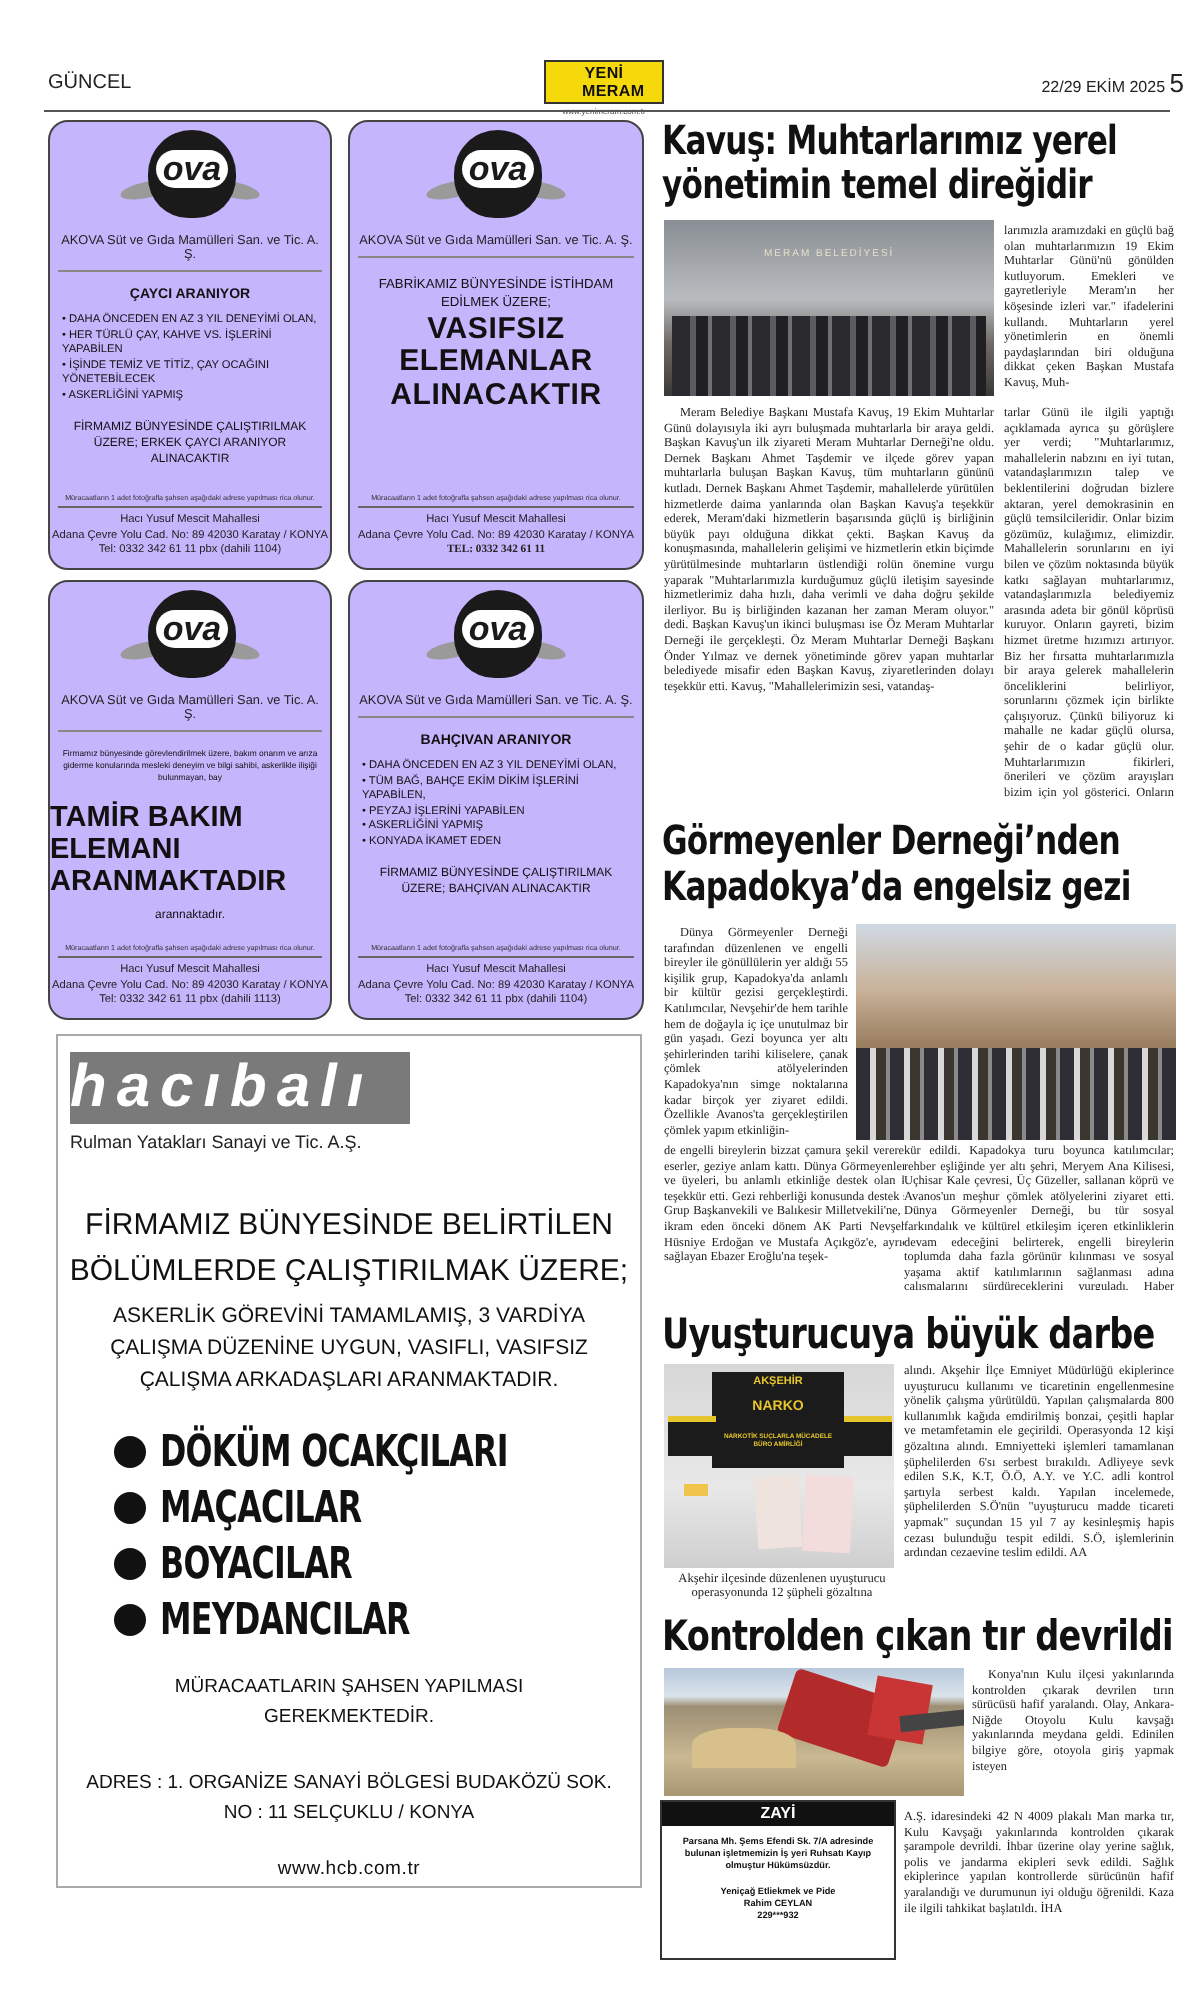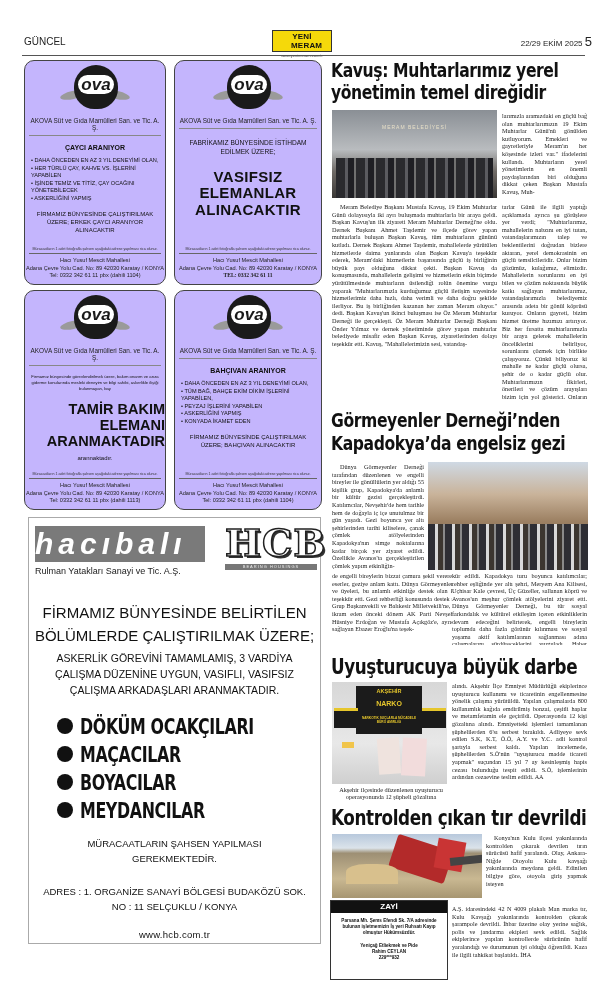--- a/index.html
+++ b/index.html
@@ -26,23 +26,23 @@
 .ad .ovatxt { position: absolute; left: 14px; top: 10px; width: 44px; text-align: center; font-weight: bold; font-size: 17px; color: #fff; font-style: italic; }
 .ad .ovatxt span { background: #fff; color: #1a1a1a; border-radius: 10px; padding: 0 3px; }
 .ad .company { text-align: center; font-size: 6.4px; color: #222; margin-top: 4px; padding-bottom: 4px; border-bottom: 1px solid #888; margin-left: 4px; margin-right: 4px; }
 .ad .title { text-align: center; font-weight: bold; font-size: 7px; margin-top: 8px; }
 .ad ul { list-style: none; font-size: 5.6px; margin: 6px 6px 0 6px; line-height: 1.35; }
 .ad ul li:before { content: "• "; }
 .ad .closing { text-align: center; font-size: 6px; margin: 8px 6px 0; line-height: 1.35; }
 .ad .note { font-size: 3.6px; color: #333; text-align: center; margin: 0 4px; padding: 2px 0; border-bottom: 1.5px solid #666; }
 .ad .addr { text-align: center; font-size: 5.6px; color: #222; line-height: 1.35; margin-top: 3px; }
 .ad .intro { text-align: center; font-size: 6.6px; margin: 10px 10px 0; line-height: 1.35; }
-.ad .big { text-align: center; font-weight: bold; font-size: 15px; line-height: 1.1; margin-top: 12px; letter-spacing: 0.3px; }
+.ad .big { text-align: center; font-weight: bold; font-size: 15px; line-height: 1.1; letter-spacing: 0.3px; }
 .ad .small { text-align: center; font-size: 4.2px; margin: 8px 6px 0; line-height: 1.4; }
-.ad .big2 { text-align: right; font-weight: bold; font-size: 14.5px; line-height: 1.1; margin-top: 10px; }
+.ad .big2 { text-align: left; font-weight: bold; font-size: 14.5px; line-height: 1.1; margin-top: 10px; }
 .ad .after { text-align: center; font-size: 6px; margin-top: 6px; }
 .ad .foot { position: absolute; left: 0; right: 0; bottom: 4px; }
 
 
 .hcb { position: absolute; left: 28px; top: 517px; width: 293px; height: 427px; border: 1px solid #aaa; background: #fff; }
 .hacibali { position: absolute; left: 6px; top: 8px; width: 170px; height: 36px; background: #7a7a7a; color: #fff; font-size: 30px; font-style: italic; font-weight: bold; letter-spacing: 5px; line-height: 36px; }
 .hacisub { position: absolute; left: 6px; top: 48px; font-size: 9px; color: #222; }
 .hcblogo { position: absolute; left: 196px; top: 4px; width: 92px; height: 52px; }
 .hcblogo .letters { font-family: "DejaVu Serif", serif; font-weight: bold; font-size: 38px; color: #fff; -webkit-text-stroke: 1.5px #222; text-shadow: 2px 2px 0 #333; letter-spacing: 1px; line-height: 42px; }
 .hcblogo .bar { height: 6px; background: #777; color: #eee; font-size: 4px; text-align: center; line-height: 6px; letter-spacing: 1px; }
@@ -172,24 +172,20 @@
       <div>Hacı Yusuf Mescit Mahallesi</div>
         <div>Adana Çevre Yolu Cad. No: 89 42030 Karatay / KONYA</div>
         <div>Tel: 0332 342 61 11 pbx (dahili 1104)</div>
     </div>
   </div>
 </div>
 
 <div class="hcb">
   <div class="hacibali">hacıbalı</div>
   <div class="hacisub">Rulman Yatakları Sanayi ve Tic. A.Ş.</div>
-  <div class="hcblogo">
-    <div class="letters">HCB</div>
-    <div class="bar">BEARING HOUSINGS</div>
-  </div>
   <div class="p1">FİRMAMIZ  BÜNYESİNDE BELİRTİLEN BÖLÜMLERDE ÇALIŞTIRILMAK ÜZERE;</div>
   <div class="p2" style="padding:0 6px;">ASKERLİK GÖREVİNİ TAMAMLAMIŞ, 3 VARDİYA ÇALIŞMA DÜZENİNE UYGUN, VASIFLI, VASIFSIZ ÇALIŞMA ARKADAŞLARI ARANMAKTADIR.</div>
   <div class="roles">
     <div class="role">
         <span class="dot"></span>
         <span class="rtxt">DÖKÜM OCAKÇILARI</span>
       </div>
     <div class="role">
         <span class="dot"></span>
         <span class="rtxt">MAÇACILAR</span>

